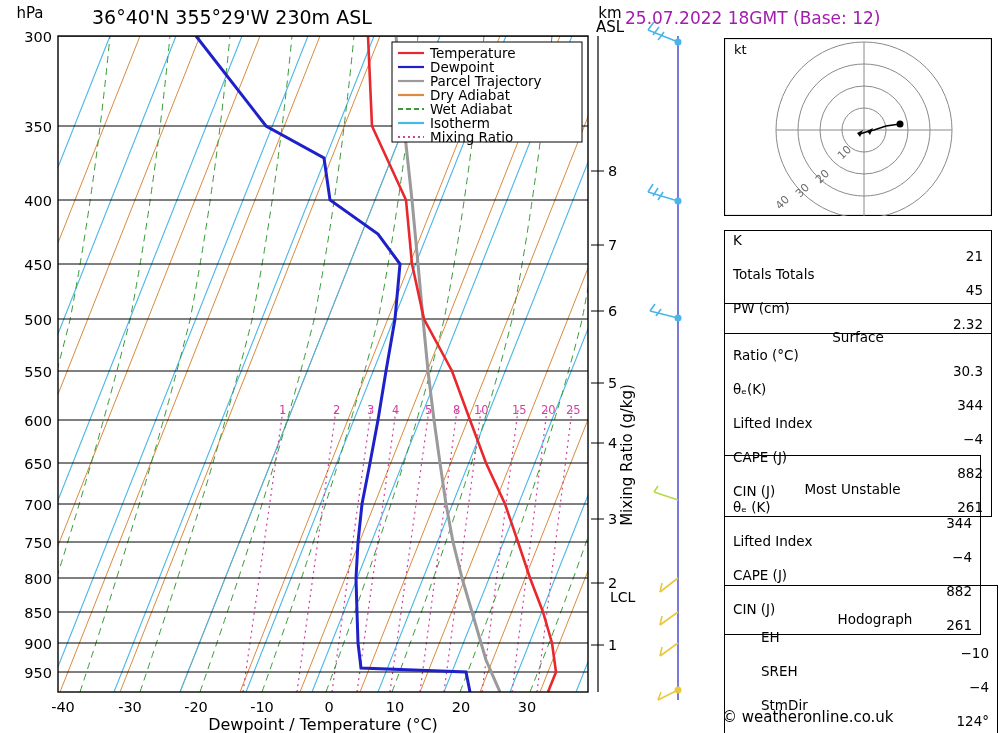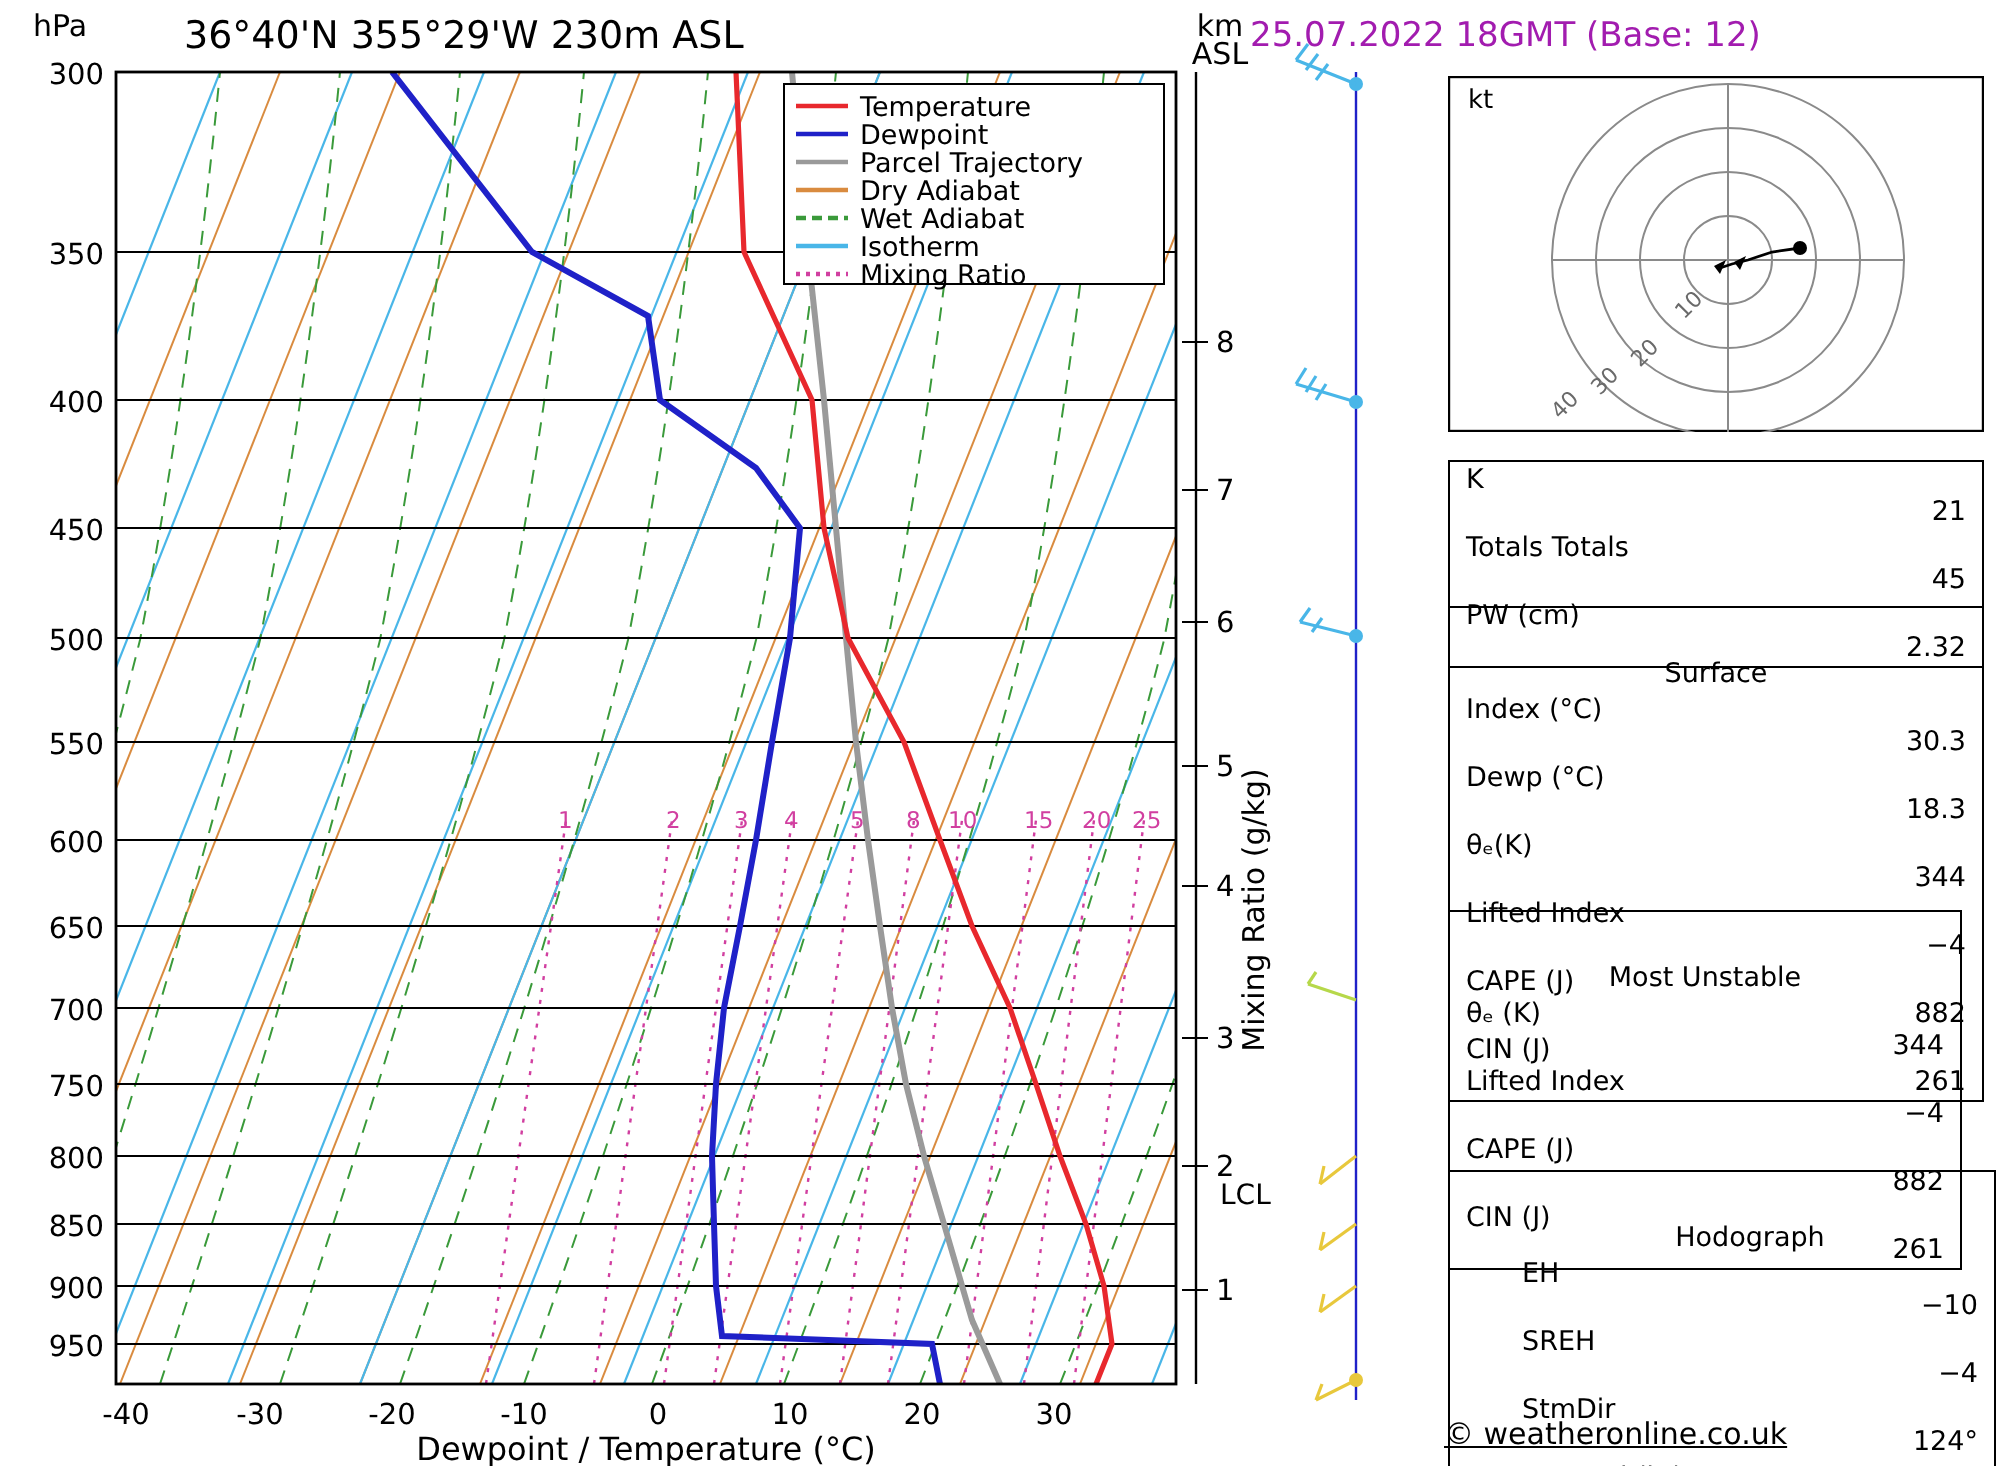--- a/index.html
+++ b/index.html
@@ -6,21 +6,21 @@
   body{width:1000px;height:733px;position:relative;font-family:"DejaVu Sans",sans-serif;overflow:hidden;}
   .abs{position:absolute;}
   svg{display:block;}
   text{font-family:"DejaVu Sans",sans-serif;}
   .info-table{position:absolute;border:1px solid #000;box-sizing:border-box;font-family:"DejaVu Sans",sans-serif;font-size:13.5px;}
   .row{display:flex;justify-content:space-between;padding:1px 8px;}
   .row .lbl{white-space:nowrap;}
   .row .val{white-space:nowrap;margin-top:16px;}
   .ctr{text-align:center;padding:1px 8px;margin-top:24px;}
   .hdr-date{position:absolute;font-size:17px;color:#a21caf;}
-  .credit{position:absolute;font-size:15px;color:#000;text-decoration:underline;}
+  .credit{position:absolute;font-size:15px;color:#000;}
 </style>
 </head>
 <body>
 
 <svg class="abs" style="left:0;top:0;" width="1000" height="733" viewBox="0 0 1000 733">
   <defs>
     <clipPath id="plotclip">
         <rect x="58" y="36" width="530" height="656"></rect>
       </clipPath>
   </defs>
@@ -271,26 +271,22 @@
     </div>
   <div class="row">
       <span class="lbl">PW (cm)</span>
       <span class="val">2.32</span>
     </div>
 </div>
 
 <div class="info-table" style="left:724px;top:303px;width:268px;">
   <div class="ctr">Surface</div>
   <div class="row">
-      <span class="lbl">Index (°C)</span>
+      <span class="lbl">Ratio (°C)</span>
       <span class="val">30.3</span>
-    </div>
-  <div class="row">
-      <span class="lbl">Dewp (°C)</span>
-      <span class="val">18.3</span>
     </div>
   <div class="row">
       <span class="lbl">θₑ(K)</span>
       <span class="val">344</span>
     </div>
   <div class="row">
       <span class="lbl">Lifted Index</span>
       <span class="val">−4</span>
     </div>
   <div class="row">

